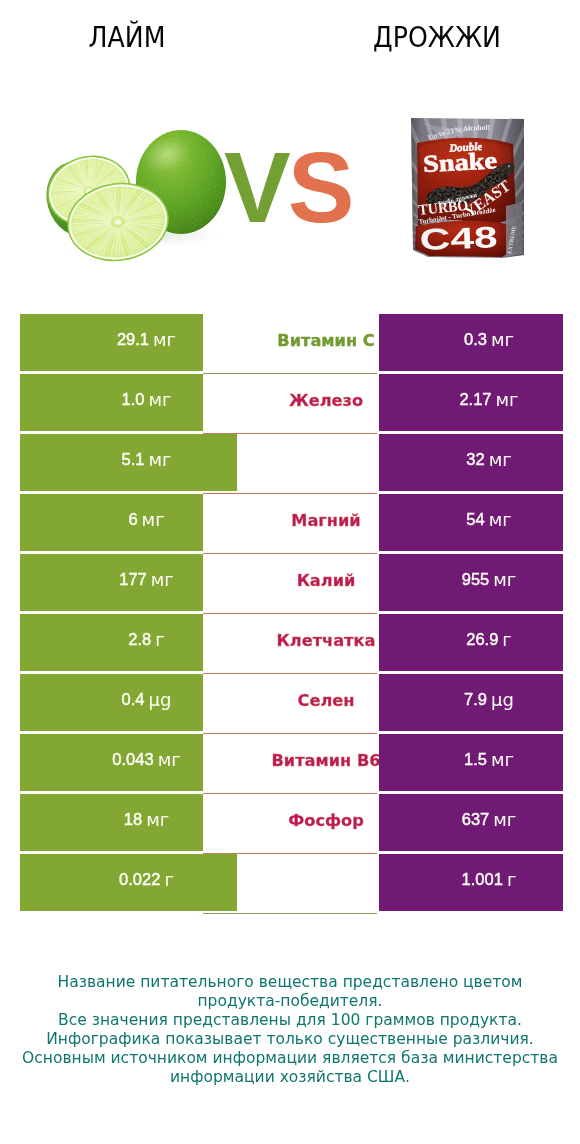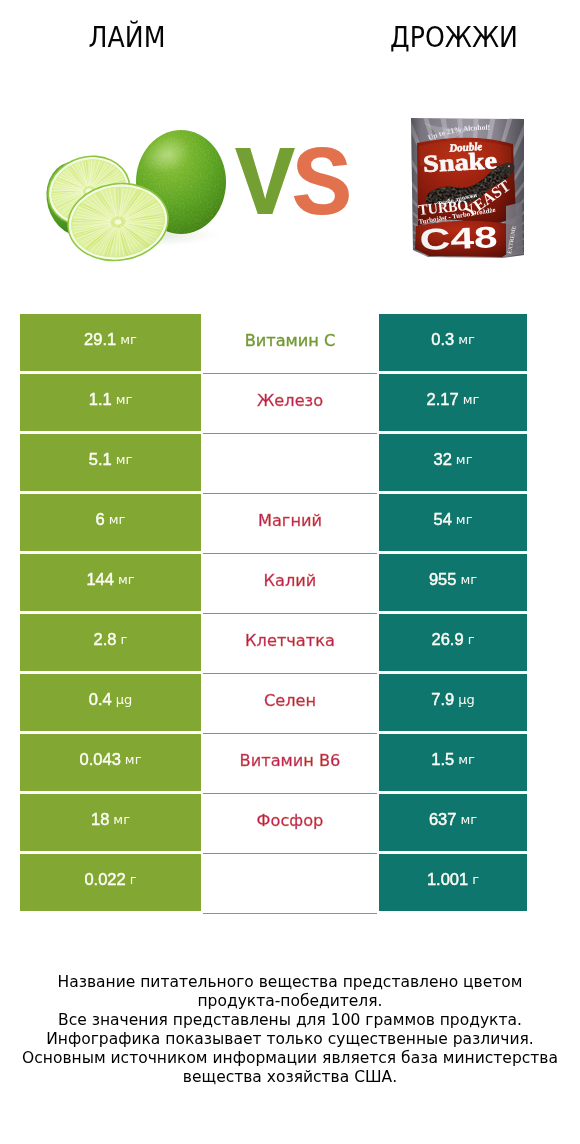--- a/index.html
+++ b/index.html
@@ -1,42 +1,42 @@
 <!DOCTYPE html>
 <html><head>
 <meta charset="utf-8">
 <style>
 html,body{margin:0;padding:0;}
 body{width:580px;height:1144px;background:#fff;font-family:"Liberation Sans",sans-serif;}
 .page{position:relative;width:580px;height:1144px;overflow:hidden;background:#fff;border-radius:18px;}
 .title{position:absolute;top:24px;font-size:28px;font-family:"DejaVu Sans",sans-serif;font-stretch:condensed;color:#050505;text-align:center;font-weight:400;line-height:1;}
 .t-left{left:0;width:254px;}
-.t-right{left:327px;width:254px;}
+.t-right{left:310px;width:254px;}
 .limeimg{position:absolute;left:30px;top:105px;}
 .pkgimg{position:absolute;left:406px;top:110px;}
 .pk{font-family:"Liberation Serif",serif;font-weight:700;}
 .pks{font-family:"Liberation Sans",sans-serif;font-weight:700;}
-.vs{position:absolute;left:235px;top:151px;font-family:Liberation Mono, monospace;font-stretch:condensed;font-size:100px;font-weight:700;line-height:73px;letter-spacing:-3px;}
+.vs{position:absolute;left:224px;top:151px;font-family:Liberation Sans, sans-serif;font-stretch:condensed;font-size:100px;font-weight:700;line-height:73px;letter-spacing:-3px;}
 .vs .v{color:#74a033;}
 .vs .s{color:#e2724e;}
 .table{position:absolute;left:20px;top:314px;width:539px;}
 .row{position:relative;height:57px;margin-bottom:3px;}
-.cell{position:absolute;top:0;height:57px;display:flex;align-items:center;justify-content:center;}
+.cell{position:absolute;top:0;height:57px;display:flex;align-items:center;justify-content:center;padding-left:36px;}
 .c-left{left:0;width:181px;background:#82a732;}
 .c-mid{left:183px;width:174px;background:#fff;}
 .sep{position:absolute;left:183px;width:174px;height:1px;bottom:-3px;}
 .sep.green{background:#8c9b5c;}
 .sep.orange{background:#c57a5c;}
-.c-right{left:359px;width:148px;background:#0f766e;}
+.c-right{left:359px;width:148px;background:#701a75;}
 .val{color:#fdfdf5;font-weight:400;font-size:16.5px;-webkit-text-stroke:0.45px #fdfdf5;position:relative;top:-3px;}
-.unit{font-family:"DejaVu Sans",sans-serif;font-weight:400;font-size:13px;-webkit-text-stroke:0px;margin-left:4px;position:relative;top:-3px;}
-.nut{font-family:"DejaVu Sans",sans-serif;font-size:16.2px;font-weight:400;text-align:center;line-height:20px;max-width:132px;position:relative;top:-2px;}
+.unit{font-family:"DejaVu Sans",sans-serif;font-weight:400;font-size:18px;-webkit-text-stroke:0px;margin-left:4px;position:relative;top:-3px;}
+.nut{font-family:"DejaVu Sans",sans-serif;font-size:16.2px;font-weight:700;text-align:center;line-height:20px;max-width:132px;position:relative;top:-2px;}
 .nut.green{color:#739a33;-webkit-text-stroke:0.35px #739a33;}
 .nut.orange{color:#be185d;-webkit-text-stroke:0.35px #cd6848;}
-.footer{position:absolute;left:0;top:973px;width:580px;text-align:center;font-family:"DejaVu Sans",sans-serif;font-size:15.5px;color:#000000;line-height:19px;}
+.footer{position:absolute;left:0;top:973px;width:580px;text-align:center;font-family:"DejaVu Sans",sans-serif;font-size:15.5px;color:#0f766e;line-height:19px;}
 </style>
 </head>
 <body>
 
 <div class="page">
   <div class="title t-left">ЛАЙМ</div>
   <div class="title t-right">ДРОЖЖИ</div>
   <svg class="limeimg" width="210" height="160" viewBox="0 0 210 160">
       <defs>
         <radialGradient id="wholeG" cx="38%" cy="24%" r="80%">
@@ -172,21 +172,21 @@
           <span class="nut green">Витамин C</span>
         </div>
         <div class="sep green"></div>
         <div class="cell c-right">
           <span class="val">0.3</span>
           <span class="val unit">мг</span>
         </div>
       </div>
       <div class="row">
         <div class="cell c-left">
-          <span class="val">1.1</span>
+          <span class="val">1.0</span>
           <span class="val unit">мг</span>
         </div>
         <div class="cell c-mid">
           <span class="nut orange">Железо</span>
         </div>
         <div class="sep orange"></div>
         <div class="cell c-right">
           <span class="val">2.17</span>
           <span class="val unit">мг</span>
         </div>
@@ -211,21 +211,21 @@
           <span class="nut orange">Магний</span>
         </div>
         <div class="sep orange"></div>
         <div class="cell c-right">
           <span class="val">54</span>
           <span class="val unit">мг</span>
         </div>
       </div>
       <div class="row">
         <div class="cell c-left">
-          <span class="val">144</span>
+          <span class="val">177</span>
           <span class="val unit">мг</span>
         </div>
         <div class="cell c-mid">
           <span class="nut orange">Калий</span>
         </div>
         <div class="sep orange"></div>
         <div class="cell c-right">
           <span class="val">955</span>
           <span class="val unit">мг</span>
         </div>
@@ -297,15 +297,15 @@
           <span class="val unit">г</span>
         </div>
       </div>
     </div>
   <div class="footer" id="footer">
       <div>Название питательного вещества представлено цветом</div>
       <div>продукта-победителя.</div>
       <div>Все значения представлены для 100 граммов продукта.</div>
       <div>Инфографика показывает только существенные различия.</div>
       <div>Основным источником информации является база министерства</div>
-      <div>вещества хозяйства США.</div>
+      <div>информации хозяйства США.</div>
     </div>
 </div>
 
 </body></html>

